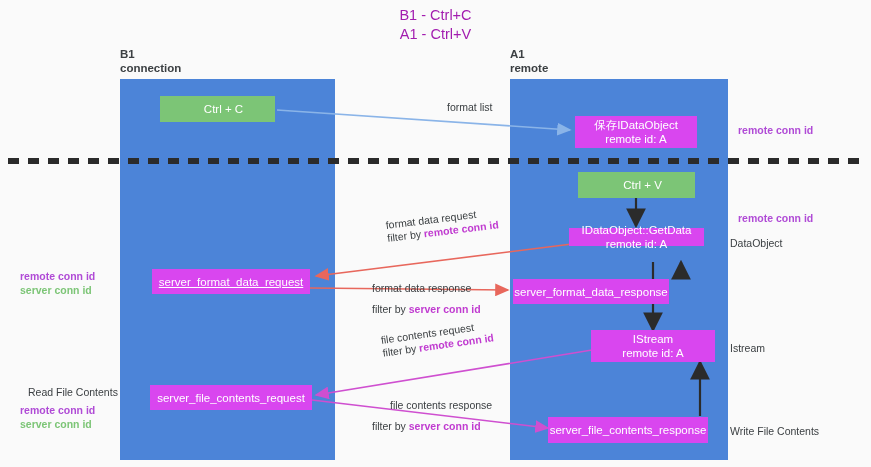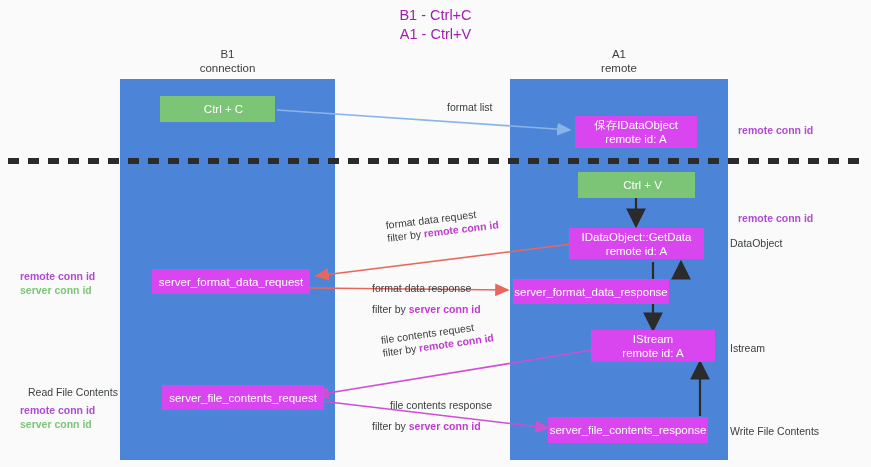--- a/index.html
+++ b/index.html
@@ -15,22 +15,23 @@
 
   
   .title{
     position:absolute;left:0;top:6px;width:871px;
     text-align:center;font-size:14.5px;color:#a21caf;line-height:19px;
   }
 
   
   .lane{position:absolute;background:#4c84d8;}
   .lane-head{
-    position:absolute;text-align:center;font-size:11.5px;color:#3c4043;
+    position:absolute;text-align:left;font-size:11.5px;color:#3c4043;
     line-height:14px;
+    font-weight:bold;
   }
 
   
   .node{
     position:absolute;box-sizing:border-box;
     display:flex;flex-direction:column;align-items:center;justify-content:center;
     color:#ffffff;font-size:11.5px;line-height:14px;text-align:center;
   }
   .node.orange{background:#d946ef;}
   .node.green{background:#7cc576;padding-left:12px;}
@@ -115,39 +116,39 @@
 
   <div class="node orange" style="left:575px;top:116px;width:122px;height:32px;">
     <div>保存IDataObject</div>
     <div class="l2">remote id: A</div>
   </div>
 
   <div class="node green" style="left:578px;top:172px;width:117px;height:26px;">
     <div>Ctrl + V</div>
   </div>
 
-  <div class="node orange" style="left:569px;top:228px;width:135px;height:31px;">
+  <div class="node orange" style="left:569px;top:228px;width:135px;height:18px;">
     <div>IDataObject::GetData</div>
     <div class="l2">remote id: A</div>
   </div>
 
-  <div class="node orange" style="left:152px;top:269px;width:158px;height:25px;">
+  <div class="node orange" style="left:152px;top:269px;width:158px;height:25px;text-decoration:underline;">
     <div>server_format_data_request</div>
   </div>
 
   <div class="node orange" style="left:513px;top:279px;width:156px;height:25px;">
     <div>server_format_data_response</div>
   </div>
 
   <div class="node orange" style="left:591px;top:330px;width:124px;height:32px;">
     <div>IStream</div>
     <div class="l2">remote id: A</div>
   </div>
 
-  <div class="node orange" style="left:150px;top:385px;width:162px;height:25px;margin-left:12px;">
+  <div class="node orange" style="left:150px;top:385px;width:162px;height:25px;">
     <div>server_file_contents_request</div>
   </div>
 
   <div class="node orange" style="left:548px;top:417px;width:160px;height:26px;">
     <div>server_file_contents_response</div>
   </div>
 
   <div class="elabel" style="left:399px;top:101px;padding-left:48px;">
     <span>format list</span>
   </div>

